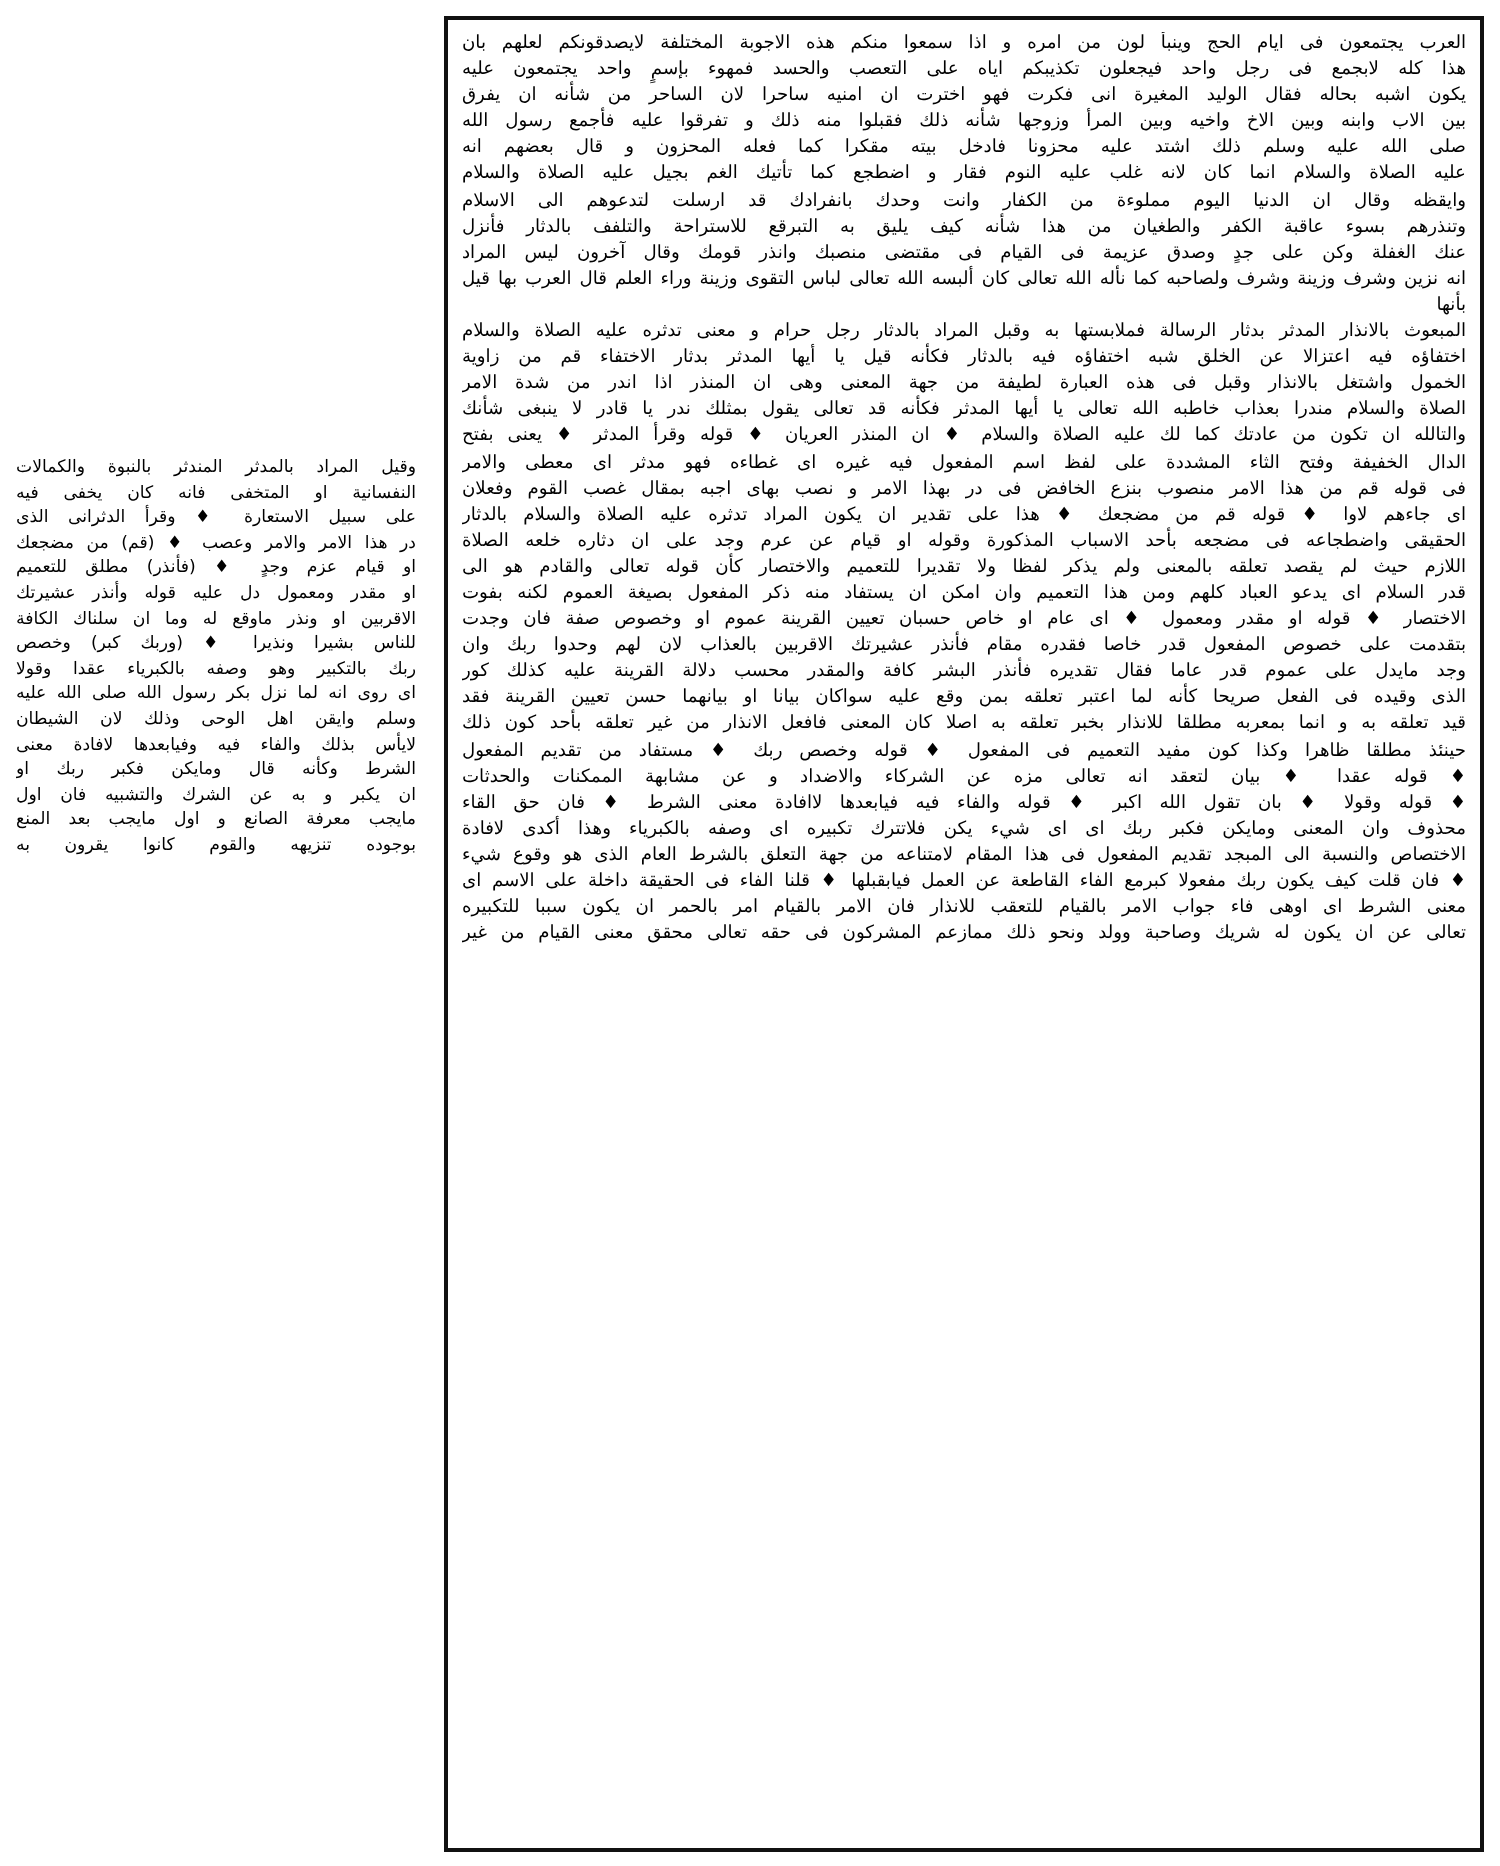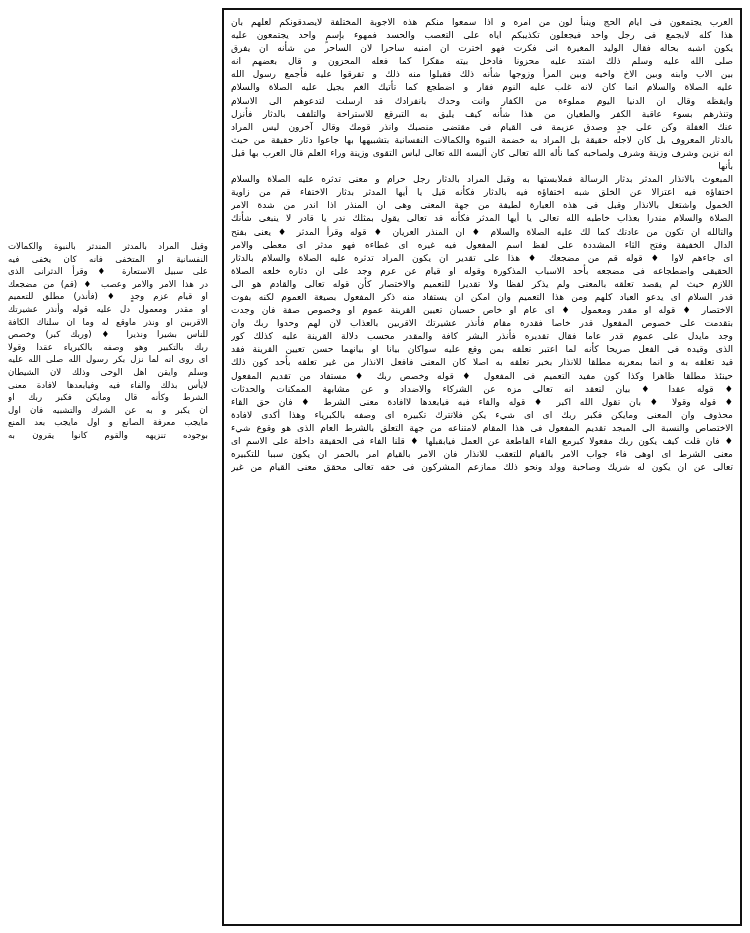--- a/index.html
+++ b/index.html
@@ -38,21 +38,21 @@
   .main-frame-inner {
     width: 100%;
     height: 100%;
     overflow: hidden;
   }
 
   
   .margin-col {
     position: absolute;
     left: 8px;
-    top: 240px;
+    top: 228px;
     width: 200px;
     height: 480px;
     overflow: hidden;
   }
 
   .ar {
     direction: rtl;
     unicode-bidi: bidi-override;
     text-align: justify;
     color: #000;
@@ -85,34 +85,34 @@
 </head>
 <body>
 
 <div class="page">
 
   <div class="main-frame">
     <div class="main-frame-inner ar main-body" id="main-body">
         <p>العرب يجتمعون فى ايام الحج وينبأ لون من امره و اذا سمعوا منكم هذه الاجوبة المختلفة لايصدقونكم لعلهم بان</p>
         <p>هذا كله لابجمع فى رجل واحد فيجعلون تكذيبكم اياه على التعصب والحسد فمهوء بإسمٍ واحد يجتمعون عليه</p>
         <p>يكون اشبه بحاله فقال الوليد المغيرة انى فكرت فهو اخترت ان امنيه ساحرا لان الساحر من شأنه ان يفرق</p>
+        <p>بين الاب وابنه وبين الاخ واخيه وبين المرأ وزوجها شأنه ذلك فقبلوا منه ذلك و تفرقوا عليه فأجمع رسول الله</p>
         <p>صلى الله عليه وسلم ذلك اشتد عليه محزونا فادخل بيته مقكرا كما فعله المحزون و قال بعضهم انه</p>
-        <p>بين الاب وابنه وبين الاخ واخيه وبين المرأ وزوجها شأنه ذلك فقبلوا منه ذلك و تفرقوا عليه فأجمع رسول الله</p>
         <p>عليه الصلاة والسلام انما كان لانه غلب عليه النوم فقار و اضطجع كما تأتيك الغم بجيل عليه الصلاة والسلام</p>
         <p>وايقظه وقال ان الدنيا اليوم مملوءة من الكفار وانت وحدك بانفرادك قد ارسلت لتدعوهم الى الاسلام</p>
         <p>وتنذرهم بسوء عاقبة الكفر والطغيان من هذا شأنه كيف يليق به التبرقع للاستراحة والتلفف بالدثار فأنزل</p>
         <p>عنك الغفلة وكن على جدٍ وصدق عزيمة فى القيام فى مقتضى منصبك وانذر قومك وقال آخرون ليس المراد</p>
-        <p>بالدثار المعروف بل كان لاجله حقيقة بل المراد به خضمة النبوة والكمالات النفسانية بتشبيهها بها جاعوا دثار حقيقة من حيث</p>
         <p>انه نزين وشرف وزينة وشرف ولصاحبه كما نأله الله تعالى كان ألبسه الله تعالى لباس التقوى وزينة وراء العلم قال العرب بها قيل بأنها</p>
         <p>المبعوث بالانذار المدثر بدثار الرسالة فملابستها به وقبل المراد بالدثار رجل حرام و معنى تدثره عليه الصلاة والسلام</p>
         <p>اختفاؤه فيه اعتزالا عن الخلق شبه اختفاؤه فيه بالدثار فكأنه قيل يا أيها المدثر بدثار الاختفاء قم من زاوية</p>
         <p>الخمول واشتغل بالانذار وقبل فى هذه العبارة لطيفة من جهة المعنى وهى ان المنذر اذا اندر من شدة الامر</p>
         <p>الصلاة والسلام مندرا بعذاب خاطبه الله تعالى يا أيها المدثر فكأنه قد تعالى يقول بمثلك ندر يا قادر لا ينبغى شأنك</p>
         <p>والتالله ان تكون من عادتك كما لك عليه الصلاة والسلام ♦ ان المنذر العريان ♦ قوله وقرأ المدثر ♦ يعنى بفتح</p>
         <p>الدال الخفيفة وفتح الثاء المشددة على لفظ اسم المفعول فيه غيره اى غطاءه فهو مدثر اى معطى والامر</p>
+        <p>فى قوله قم من هذا الامر منصوب بنزع الخافض فى در بهذا الامر و نصب بهاى اجبه بمقال غصب القوم وفعلان</p>
         <p>اى جاءهم لاوا ♦ قوله قم من مضجعك ♦ هذا على تقدير ان يكون المراد تدثره عليه الصلاة والسلام بالدثار</p>
         <p>الحقيقى واضطجاعه فى مضجعه بأحد الاسباب المذكورة وقوله او قيام عن عرم وجد على ان دثاره خلعه الصلاة</p>
         <p>اللازم حيث لم يقصد تعلقه بالمعنى ولم يذكر لفظا ولا تقديرا للتعميم والاختصار كأن قوله تعالى والقادم هو الى</p>
         <p>قدر السلام اى يدعو العباد كلهم ومن هذا التعميم وان امكن ان يستفاد منه ذكر المفعول بصيغة العموم لكنه بفوت</p>
         <p>الاختصار ♦ قوله او مقدر ومعمول ♦ اى عام او خاص حسبان تعيين القرينة عموم او وخصوص صفة فان وجدت</p>
         <p>بتقدمت على خصوص المفعول قدر خاصا فقدره مقام فأنذر عشيرتك الاقربين بالعذاب لان لهم وحدوا ربك وان</p>
         <p>وجد مايدل على عموم قدر عاما فقال تقديره فأنذر البشر كافة والمقدر محسب دلالة القرينة عليه كذلك كور</p>
         <p>الذى وقيده فى الفعل صريحا كأنه لما اعتبر تعلقه بمن وقع عليه سواكان بيانا او بيانهما حسن تعيين القرينة فقد</p>
         <p>قيد تعلقه به و انما بمعربه مطلقا للانذار بخبر تعلقه به اصلا كان المعنى فافعل الانذار من غير تعلقه بأحد كون ذلك</p>
         <p>حينئذ مطلقا ظاهرا وكذا كون مفيد التعميم فى المفعول ♦ قوله وخصص ربك ♦ مستفاد من تقديم المفعول</p>

